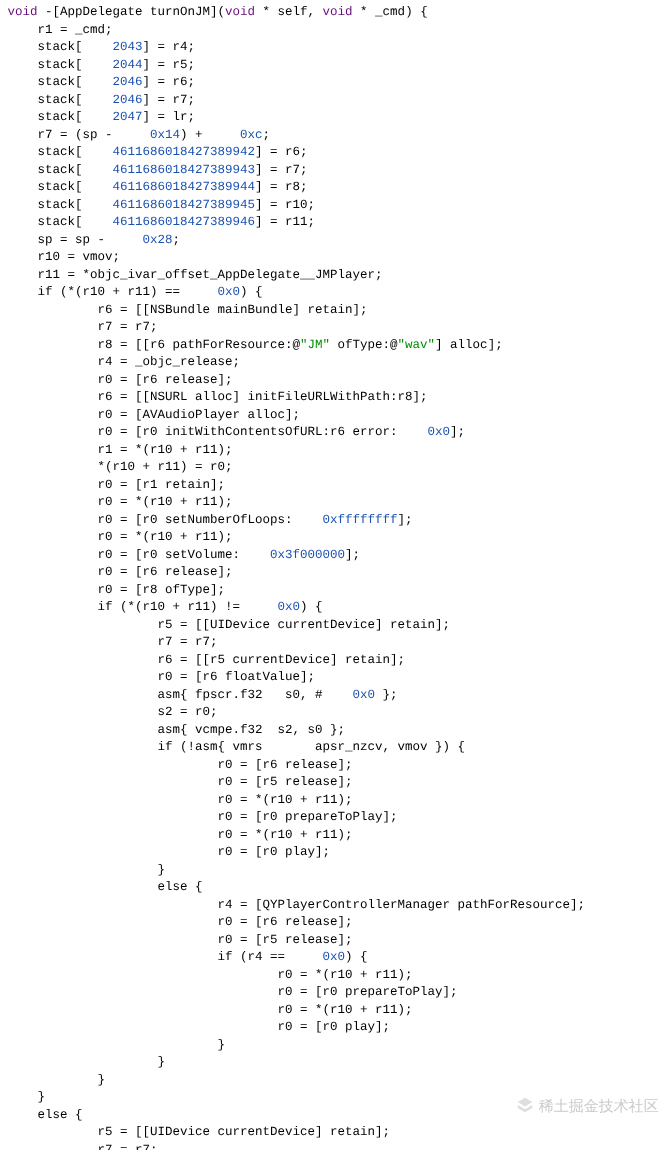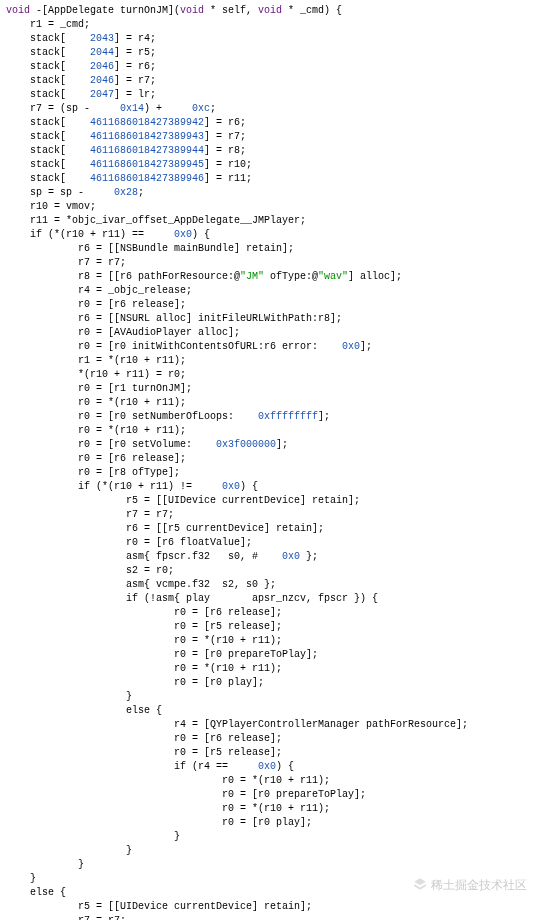--- a/index.html
+++ b/index.html
@@ -60,36 +60,36 @@
 <span>            r6 = [[NSBundle mainBundle] retain];</span>
 <span>            r7 = r7;</span>
 <span>            r8 = [[r6 pathForResource:@</span><span class="str">"JM"</span><span> ofType:@</span><span class="str">"wav"</span><span>] alloc];</span>
 <span>            r4 = _objc_release;</span>
 <span>            r0 = [r6 release];</span>
 <span>            r6 = [[NSURL alloc] initFileURLWithPath:r8];</span>
 <span>            r0 = [AVAudioPlayer alloc];</span>
 <span>            r0 = [r0 initWithContentsOfURL:r6 error:</span><span class="num">0x0</span><span>];</span>
 <span>            r1 = *(r10 + r11);</span>
 <span>            *(r10 + r11) = r0;</span>
-<span>            r0 = [r1 turnOnJM];</span>
+<span>            r0 = [r1 retain];</span>
 <span>            r0 = *(r10 + r11);</span>
 <span>            r0 = [r0 setNumberOfLoops:</span><span class="num">0xffffffff</span><span>];</span>
 <span>            r0 = *(r10 + r11);</span>
 <span>            r0 = [r0 setVolume:</span><span class="num">0x3f000000</span><span>];</span>
 <span>            r0 = [r6 release];</span>
 <span>            r0 = [r8 ofType];</span>
 <span>            if (*(r10 + r11) != </span><span class="num">0x0</span><span>) {</span>
 <span>                    r5 = [[UIDevice currentDevice] retain];</span>
 <span>                    r7 = r7;</span>
 <span>                    r6 = [[r5 currentDevice] retain];</span>
 <span>                    r0 = [r6 floatValue];</span>
 <span>                    asm{ fpscr.f32   s0, #</span><span class="num">0x0</span><span> };</span>
 <span>                    s2 = r0;</span>
 <span>                    asm{ vcmpe.f32  s2, s0 };</span>
-<span>                    if (!asm{ play       apsr_nzcv, fpscr }) {</span>
+<span>                    if (!asm{ vmrs       apsr_nzcv, vmov }) {</span>
 <span>                            r0 = [r6 release];</span>
 <span>                            r0 = [r5 release];</span>
 <span>                            r0 = *(r10 + r11);</span>
 <span>                            r0 = [r0 prepareToPlay];</span>
 <span>                            r0 = *(r10 + r11);</span>
 <span>                            r0 = [r0 play];</span>
 <span>                    }</span>
 <span>                    else {</span>
 <span>                            r4 = [QYPlayerControllerManager pathForResource];</span>
 <span>                            r0 = [r6 release];</span>

